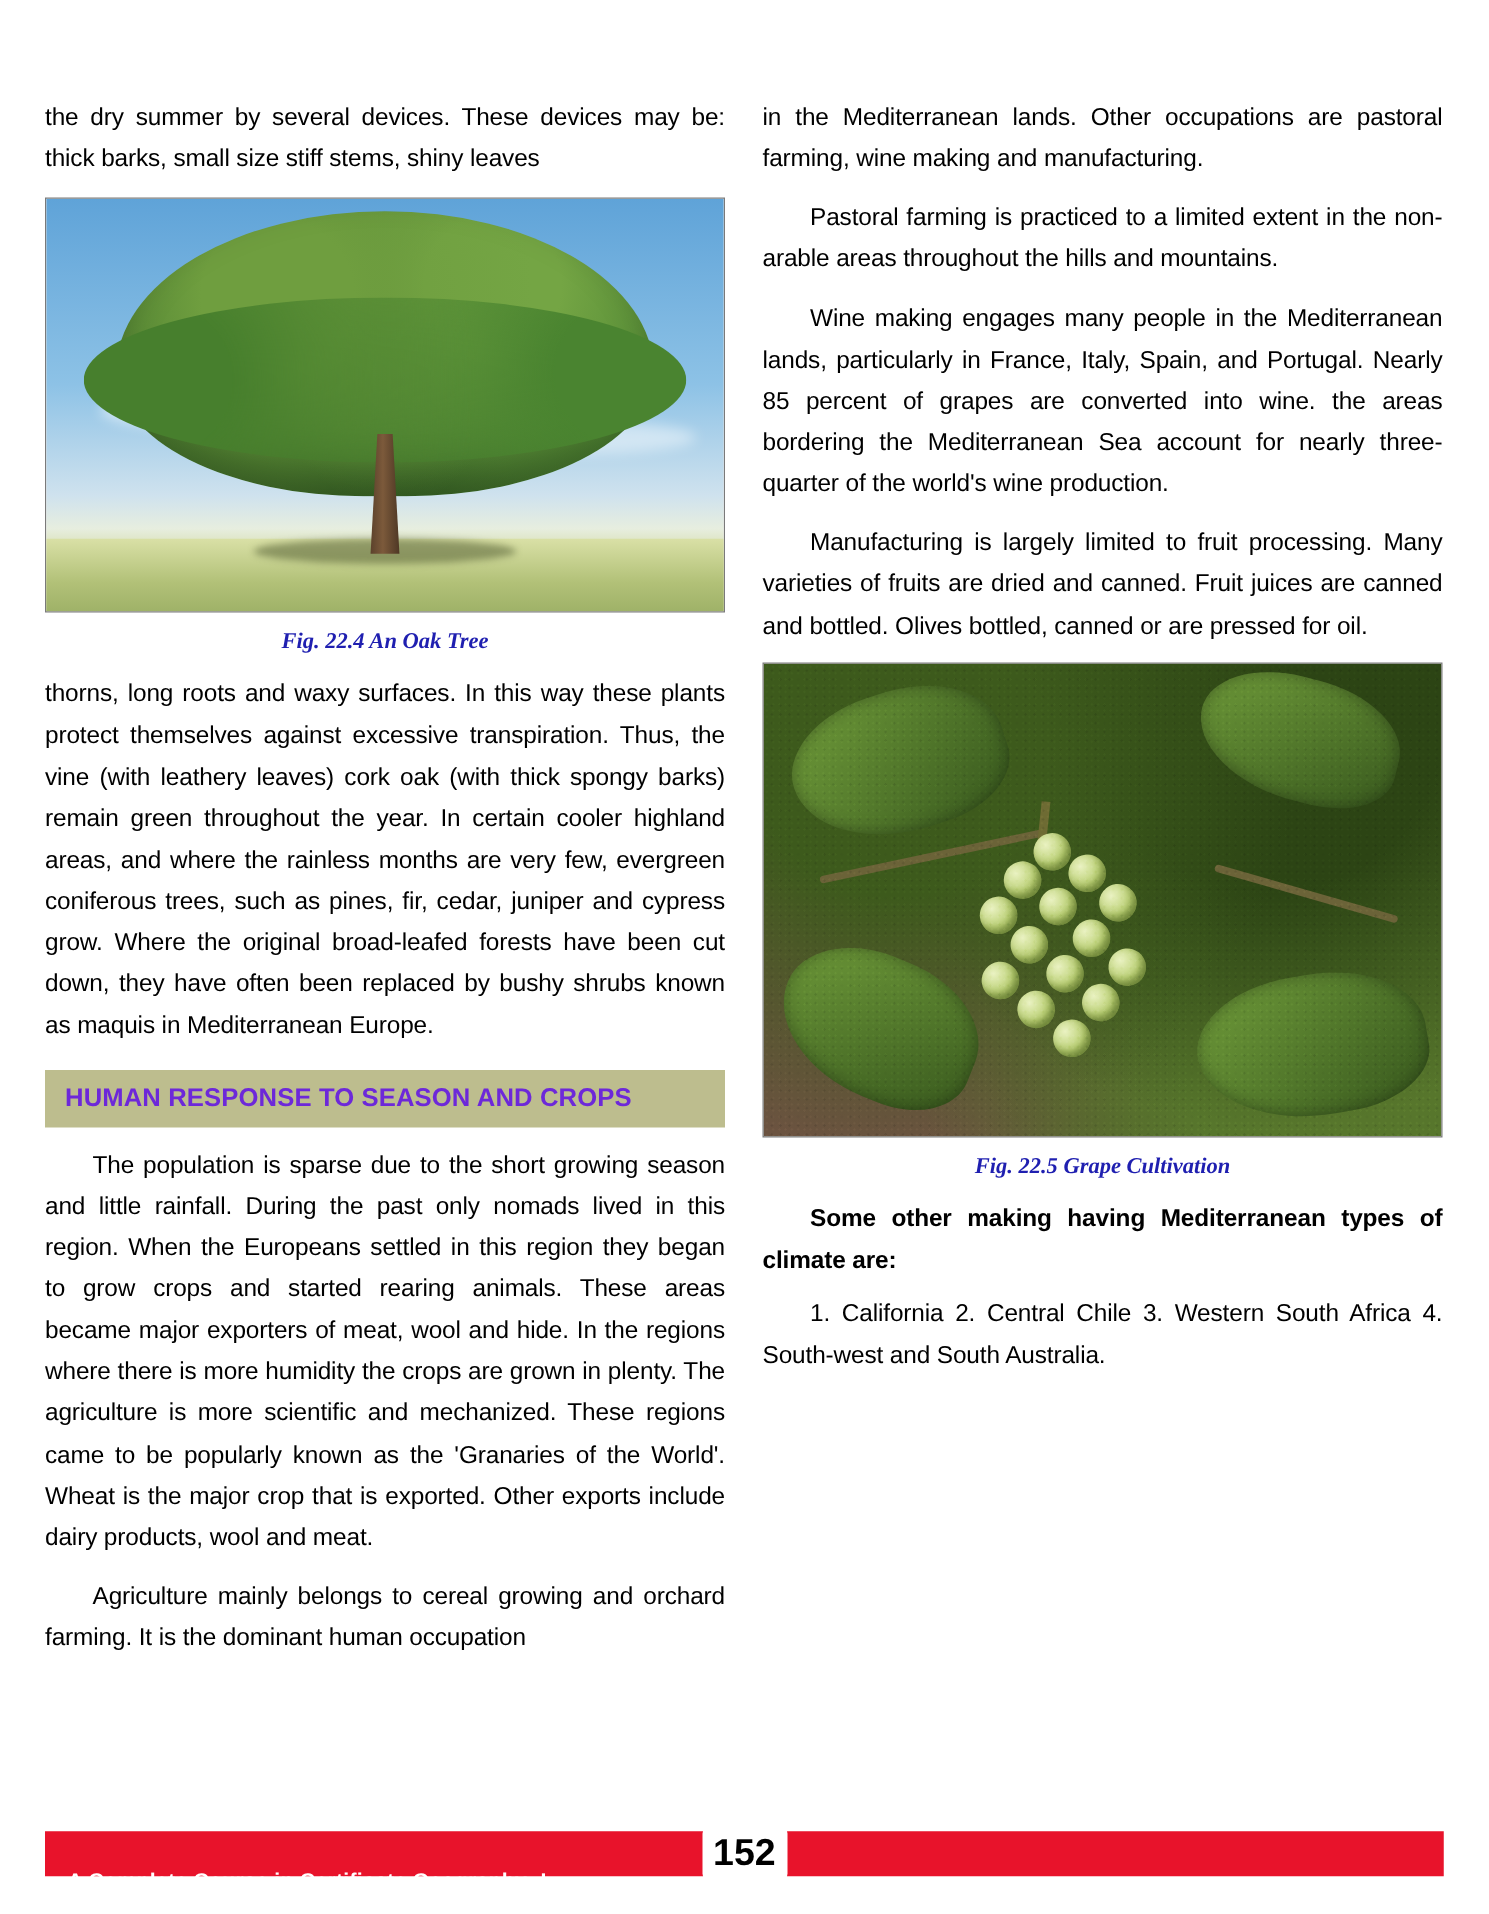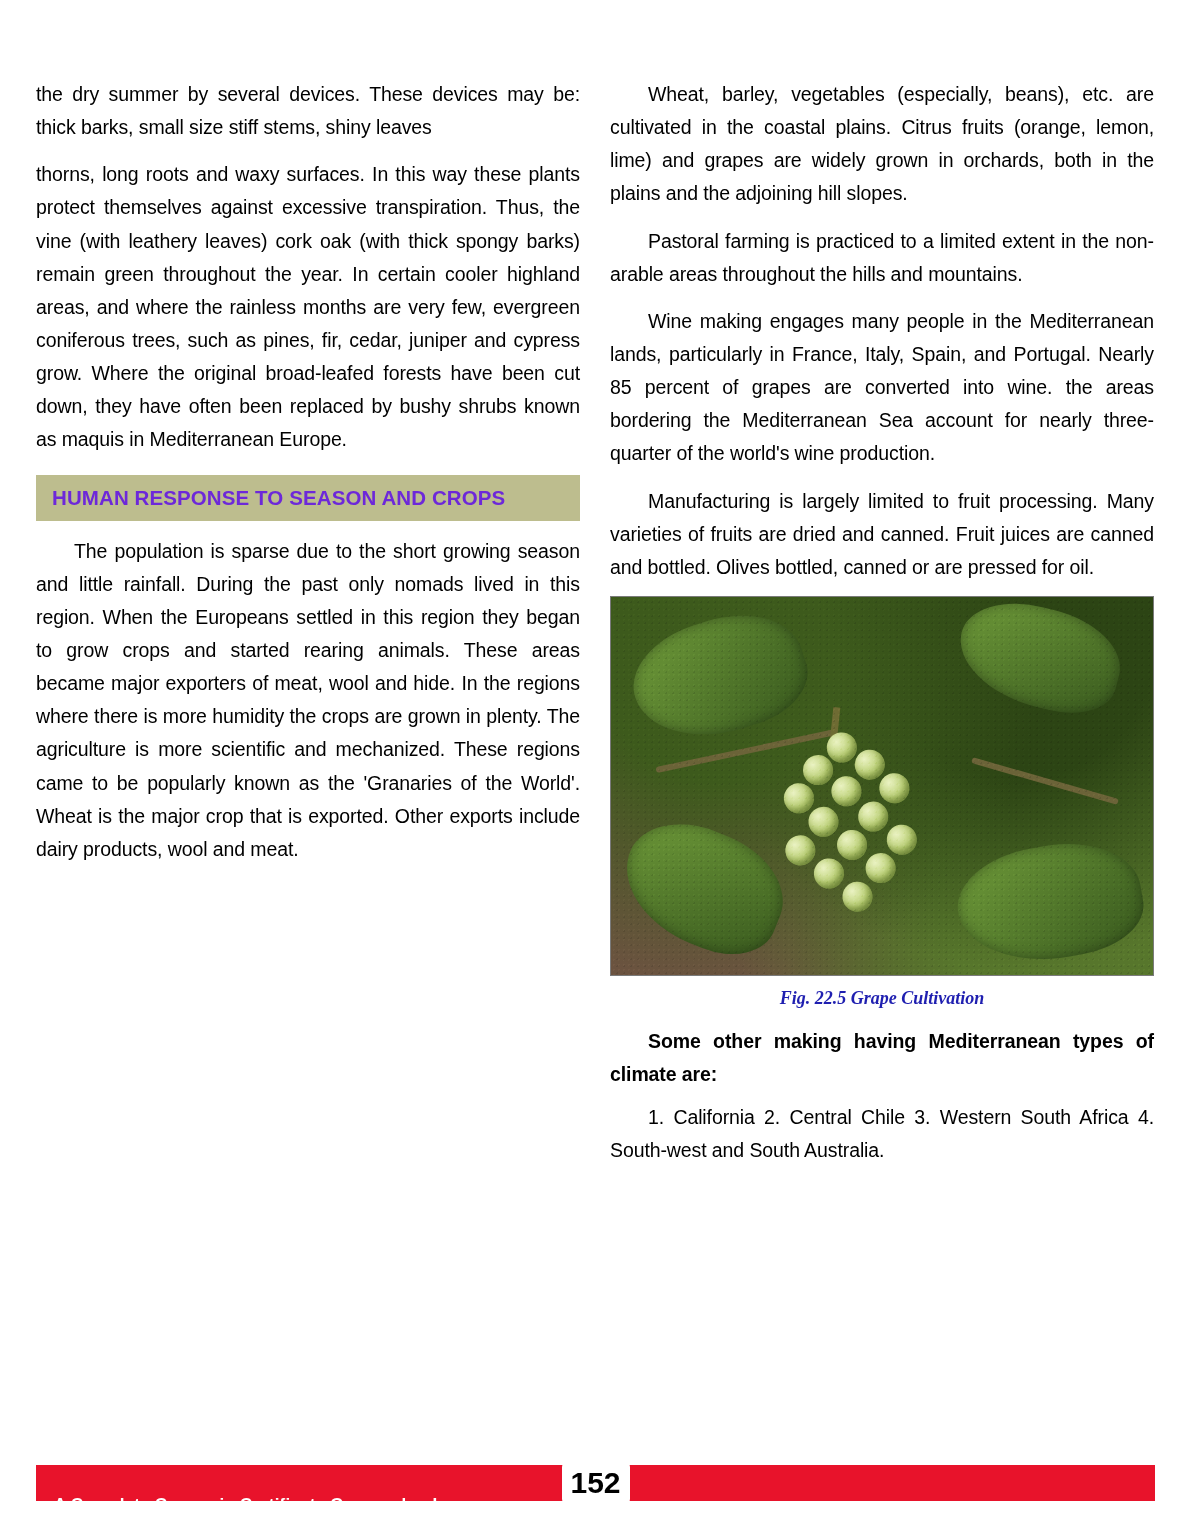--- a/index.html
+++ b/index.html
@@ -269,34 +269,48 @@
 <body>
 
 <div class="page">
 
   <div class="columns">
 
     <div class="col">
 
       <p>the dry summer by several devices. These devices may be: thick barks, small size stiff stems, shiny leaves</p>
 
+      <div class="figure">
+        <div class="frame">
+          <div class="oak">
+            <div class="cloudA"></div>
+            <div class="cloudB"></div>
+            <div class="horizon"></div>
+            <div class="shadow"></div>
+            <div class="canopy"></div>
+            <div class="trunk"></div>
+          </div>
+        </div>
+        <div class="caption">Fig. 22.4 An Oak Tree</div>
+      </div>
 
       <p>thorns, long roots and waxy surfaces. In this way these plants protect themselves against excessive transpiration. Thus, the vine (with leathery leaves) cork oak (with thick spongy barks) remain green throughout the year. In certain cooler highland areas, and where the rainless months are very few, evergreen coniferous trees, such as pines, fir, cedar, juniper and cypress grow. Where the original broad-leafed forests have been cut down, they have often been replaced by bushy shrubs known as maquis in Mediterranean Europe.</p>
 
       <div class="section-head">HUMAN RESPONSE TO SEASON AND CROPS</div>
 
       <p class="indent">The population is sparse due to the short growing season and little rainfall. During the past only nomads lived in this region. When the Europeans settled in this region they began to grow crops and started rearing animals. These areas became major exporters of meat, wool and hide. In the regions where there is more humidity the crops are grown in plenty. The agriculture is more scientific and mechanized. These regions came to be popularly known as the 'Granaries of the World'. Wheat is the major crop that is exported. Other exports include dairy products, wool and meat.</p>
 
+      <p class="indent">Agriculture mainly belongs to cereal growing and orchard farming. It is the dominant human occupation</p>
 
     </div>
 
     <div class="col">
 
-
-      <p class="indent">Wheat, barley, vegetables (especially, beans), etc. are cultivated in the coastal plains. Citrus fruits (orange, lemon, lime) and grapes are widely grown in orchards, both in the plains and the adjoining hill slopes.</p>
+      <p>in the Mediterranean lands. Other occupations are pastoral farming, wine making and manufacturing.</p>
+
 
       <p class="indent">Pastoral farming is practiced to a limited extent in the non-arable areas throughout the hills and mountains.</p>
 
       <p class="indent">Wine making engages many people in the Mediterranean lands, particularly in France, Italy, Spain, and Portugal. Nearly 85 percent of grapes are converted into wine. the areas bordering the Mediterranean Sea account for nearly three-quarter of the world's wine production.</p>
 
       <p class="indent tight">Manufacturing is largely limited to fruit processing. Many varieties of fruits are dried and canned. Fruit juices are canned and bottled. Olives bottled, canned or are pressed for oil.</p>
 
       <div class="figure">
         <div class="frame">
           <div class="grapes">

